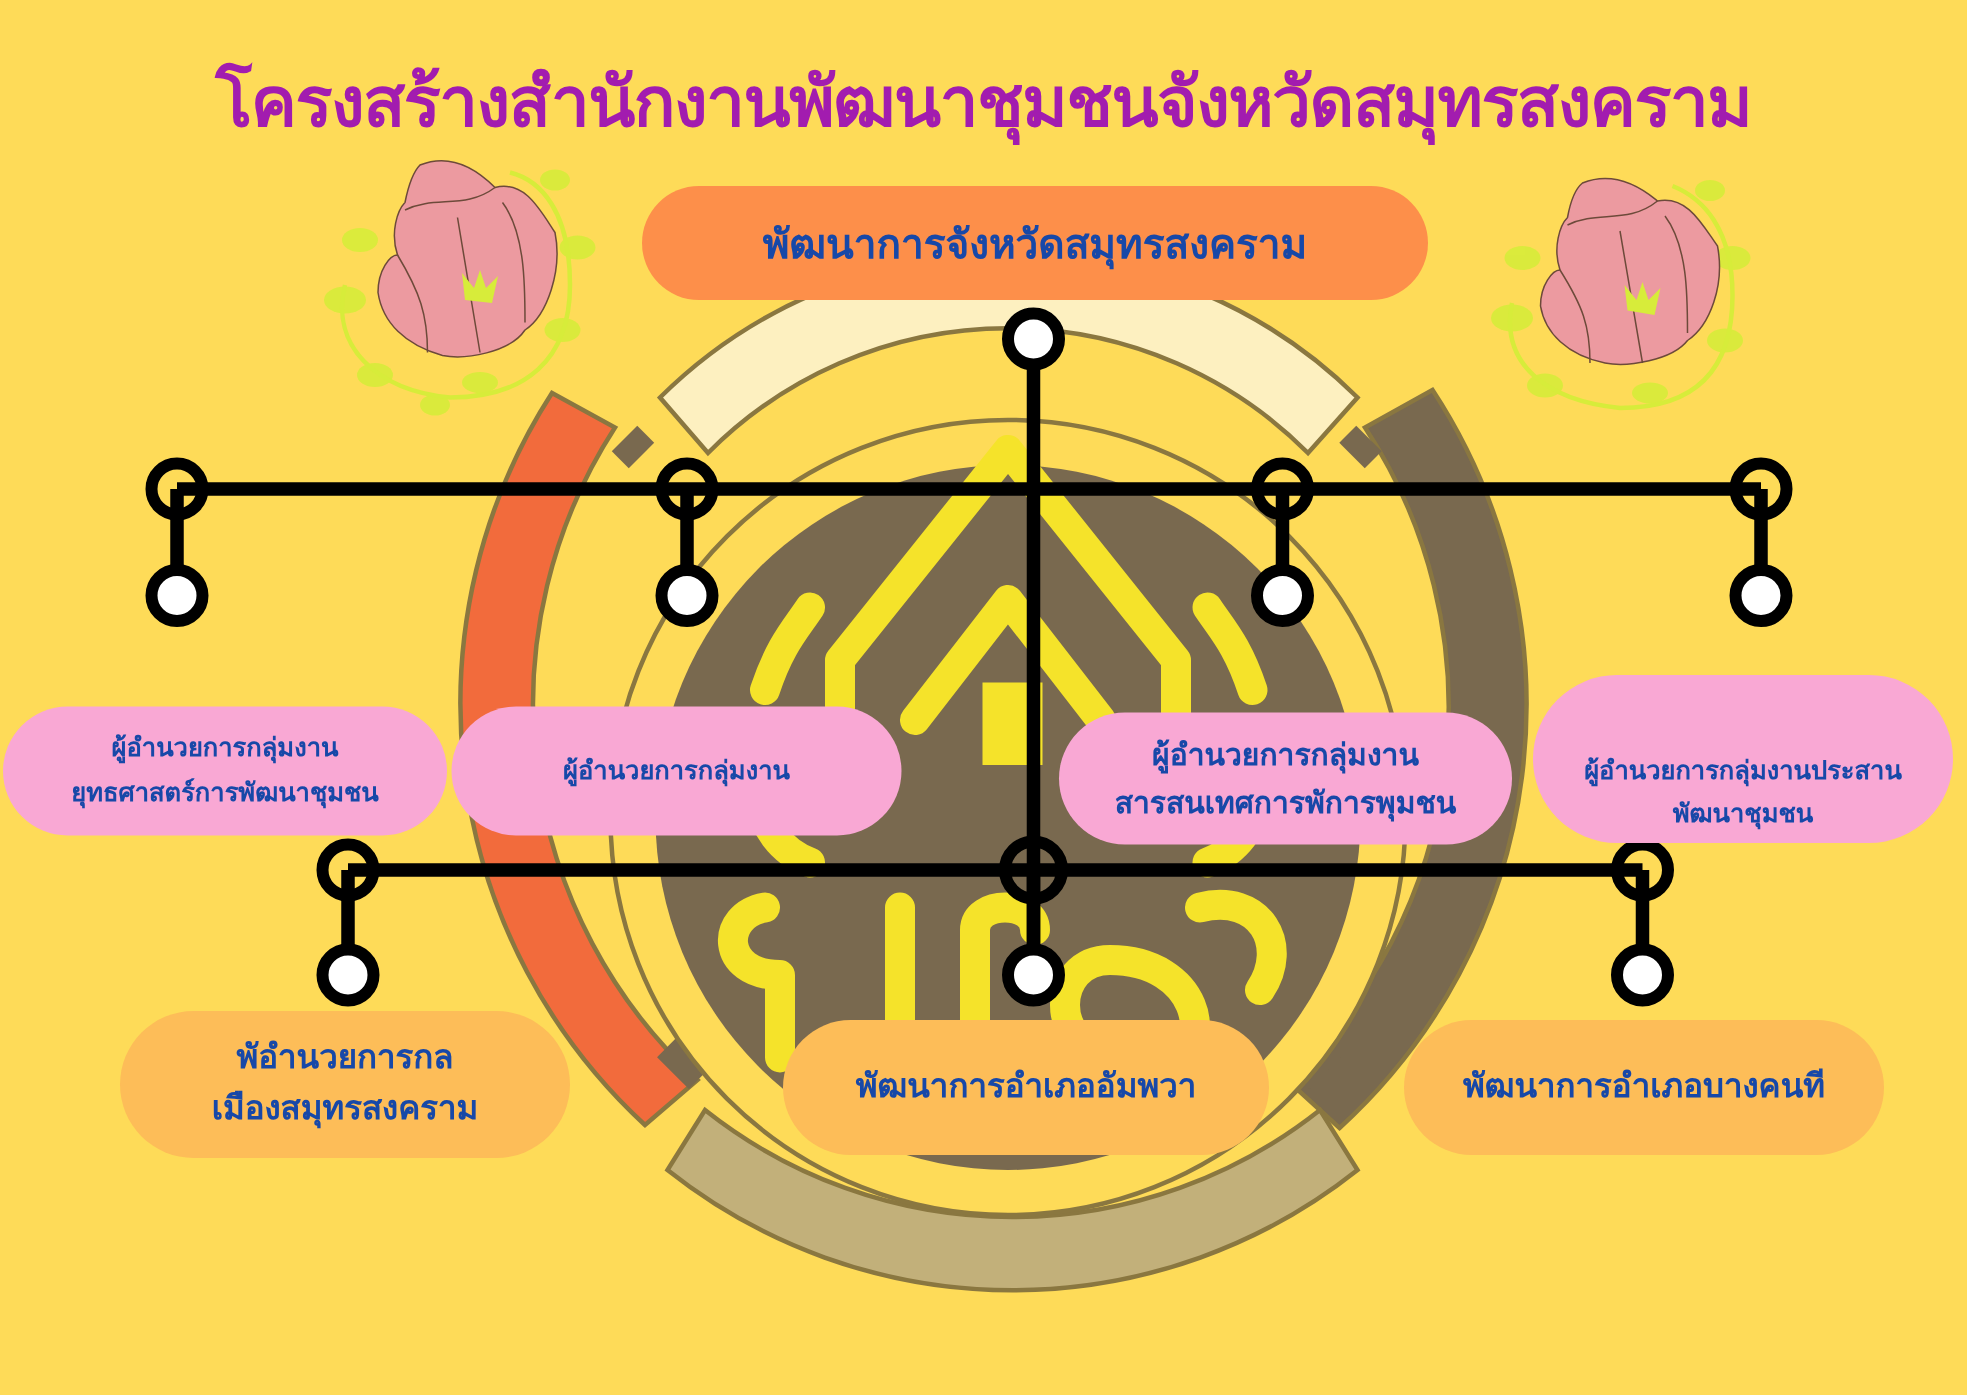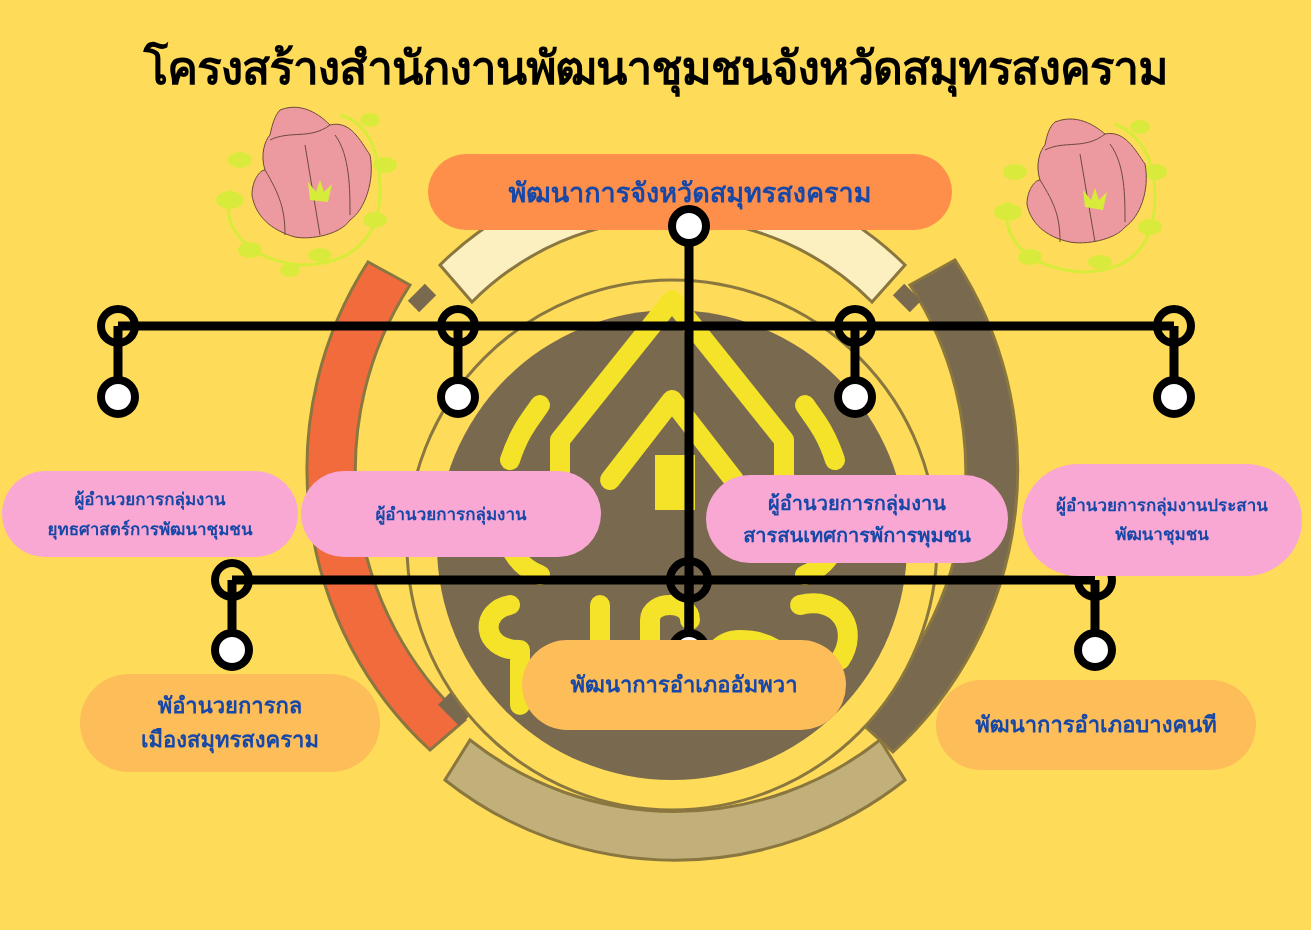--- a/index.html
+++ b/index.html
@@ -1,18 +1,18 @@
 <!DOCTYPE html>
 <html><head>
 <meta charset="utf-8">
 <style>
   html,body{margin:0;padding:0;}
   body{width:1311px;height:930px;overflow:hidden;background:#fedb58;position:relative;font-family:"DejaVu Sans","Liberation Sans",sans-serif;}
   .canvas{position:absolute;left:0;top:0;width:1311px;height:930px;}
-  .title{position:absolute;left:0;top:38px;width:1311px;text-align:center;color:#000000;font-weight:bold;font-size:46px;letter-spacing:-1px;line-height:60px;}
+  .title{position:absolute;left:0;top:38px;width:1311px;text-align:center;color:#a21caf;font-weight:bold;font-size:46px;letter-spacing:-1px;line-height:60px;}
   .node{position:absolute;display:flex;align-items:center;justify-content:center;text-align:center;border-radius:9999px;color:#1748a8;font-weight:bold;box-sizing:border-box;padding:4px 12px;}
   .node span{display:block;}
   .top{background:#fd8f4a;font-size:27px;}
   .purple{background:#f9a8d4;font-size:17px;line-height:30px;margin-top:40px;}
   .orange{background:#fdbd58;font-size:22px;line-height:34px;}
   svg{position:absolute;left:0;top:0;}
 </style>
 </head>
 <body>
 
@@ -88,21 +88,21 @@
         <path d="M 18 90 C 10 130 40 155 90 160 C 140 160 165 135 165 85 C 165 40 145 20 125 12"></path>
       </g>
       <path d="M 65 10 C 90 0 110 18 115 22 C 135 18 145 38 155 52 C 160 78 150 105 135 115 C 125 128 95 133 80 130 C 55 125 40 110 37 92 C 37 78 45 68 50 68 C 45 53 50 38 55 33 C 57 22 60 14 65 10 Z" fill="#ec9aa0" stroke="#6d4a3a" stroke-width="1"></path>
       <path d="M 55 38 C 75 28 95 38 115 22 M 90 42 L 105 130 M 50 68 C 65 92 70 105 70 130 M 120 32 C 135 52 135 85 135 110" fill="none" stroke="#6d4a3a" stroke-width="1"></path>
       <path d="M 95 95 L 93 78 L 101 88 L 105 76 L 109 88 L 117 80 L 113 98 Z" fill="#d7ec3a"></path>
     </g>
   </svg>
 
   <div class="title">โครงสร้างสำนักงานพัฒนาชุมชนจังหวัดสมุทรสงคราม</div>
 
-  <div class="node top" style="left:428px;top:154px;width:524px;height:76px;">
+  <div class="node top" style="left:428px;top:124px;width:524px;height:76px;">
     <span>พัฒนาการจังหวัดสมุทรสงคราม</span>
   </div>
 
   <svg width="1311" height="930">
     <g stroke="#000" stroke-width="9" fill="none">
       <line x1="689" y1="246" x2="689" y2="632"></line>
       <line x1="118" y1="326" x2="1174" y2="326"></line>
       <line x1="232" y1="580" x2="1095" y2="580"></line>
       <line x1="118" y1="326" x2="118" y2="397"></line>
       <line x1="458" y1="326" x2="458" y2="397"></line>
@@ -145,33 +145,33 @@
     <div>
       <span>ผู้อำนวยการกลุ่มงาน</span>
     </div>
   </div>
   <div class="node purple" style="left:706px;top:435px;width:302px;height:88px;font-size:20px;line-height:32px;">
     <div>
       <span>ผู้อำนวยการกลุ่มงาน</span>
       <span>สารสนเทศการพัการพุมชน</span>
     </div>
   </div>
-  <div class="node purple" style="left:1022px;top:424px;width:280px;height:112px;font-size:17px;line-height:29px;">
+  <div class="node purple" style="left:1022px;top:410px;width:280px;height:112px;font-size:17px;line-height:29px;align-items:flex-end;">
     <div>
       <span>ผู้อำนวยการกลุ่มงานประสาน</span>
       <span>พัฒนาชุมชน</span>
     </div>
   </div>
 
   <div class="node orange" style="left:80px;top:674px;width:300px;height:98px;">
     <div>
       <span>พัอำนวยการกล</span>
       <span>เมืองสมุทรสงคราม</span>
     </div>
   </div>
-  <div class="node orange" style="left:522px;top:640px;width:324px;height:90px;">
+  <div class="node orange" style="left:522px;top:680px;width:324px;height:90px;">
     <span>พัฒนาการอำเภออัมพวา</span>
   </div>
   <div class="node orange" style="left:936px;top:680px;width:320px;height:90px;">
     <span>พัฒนาการอำเภอบางคนที</span>
   </div>
 
 </div>
 
 </body></html>

